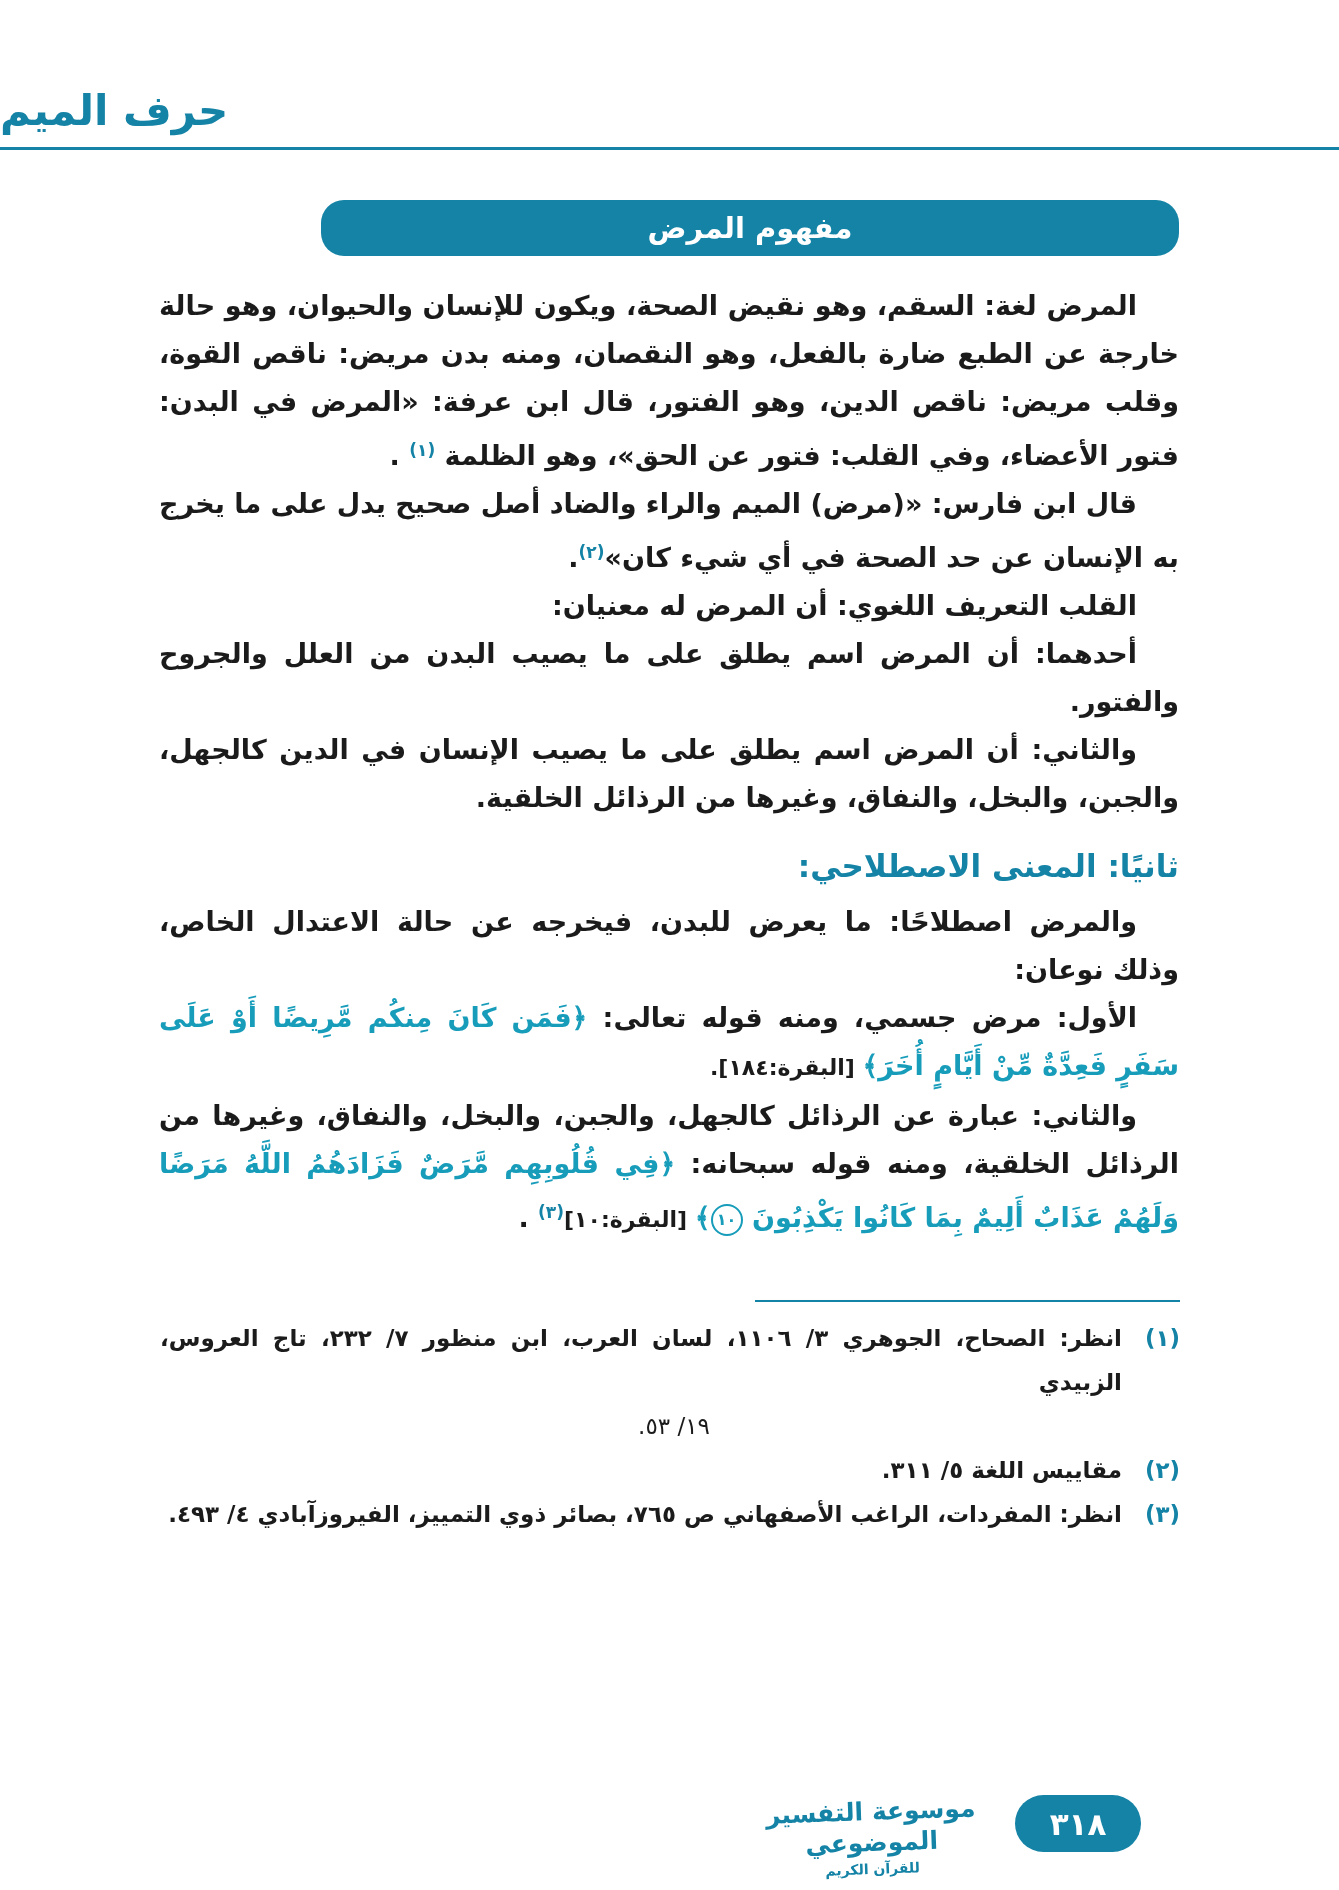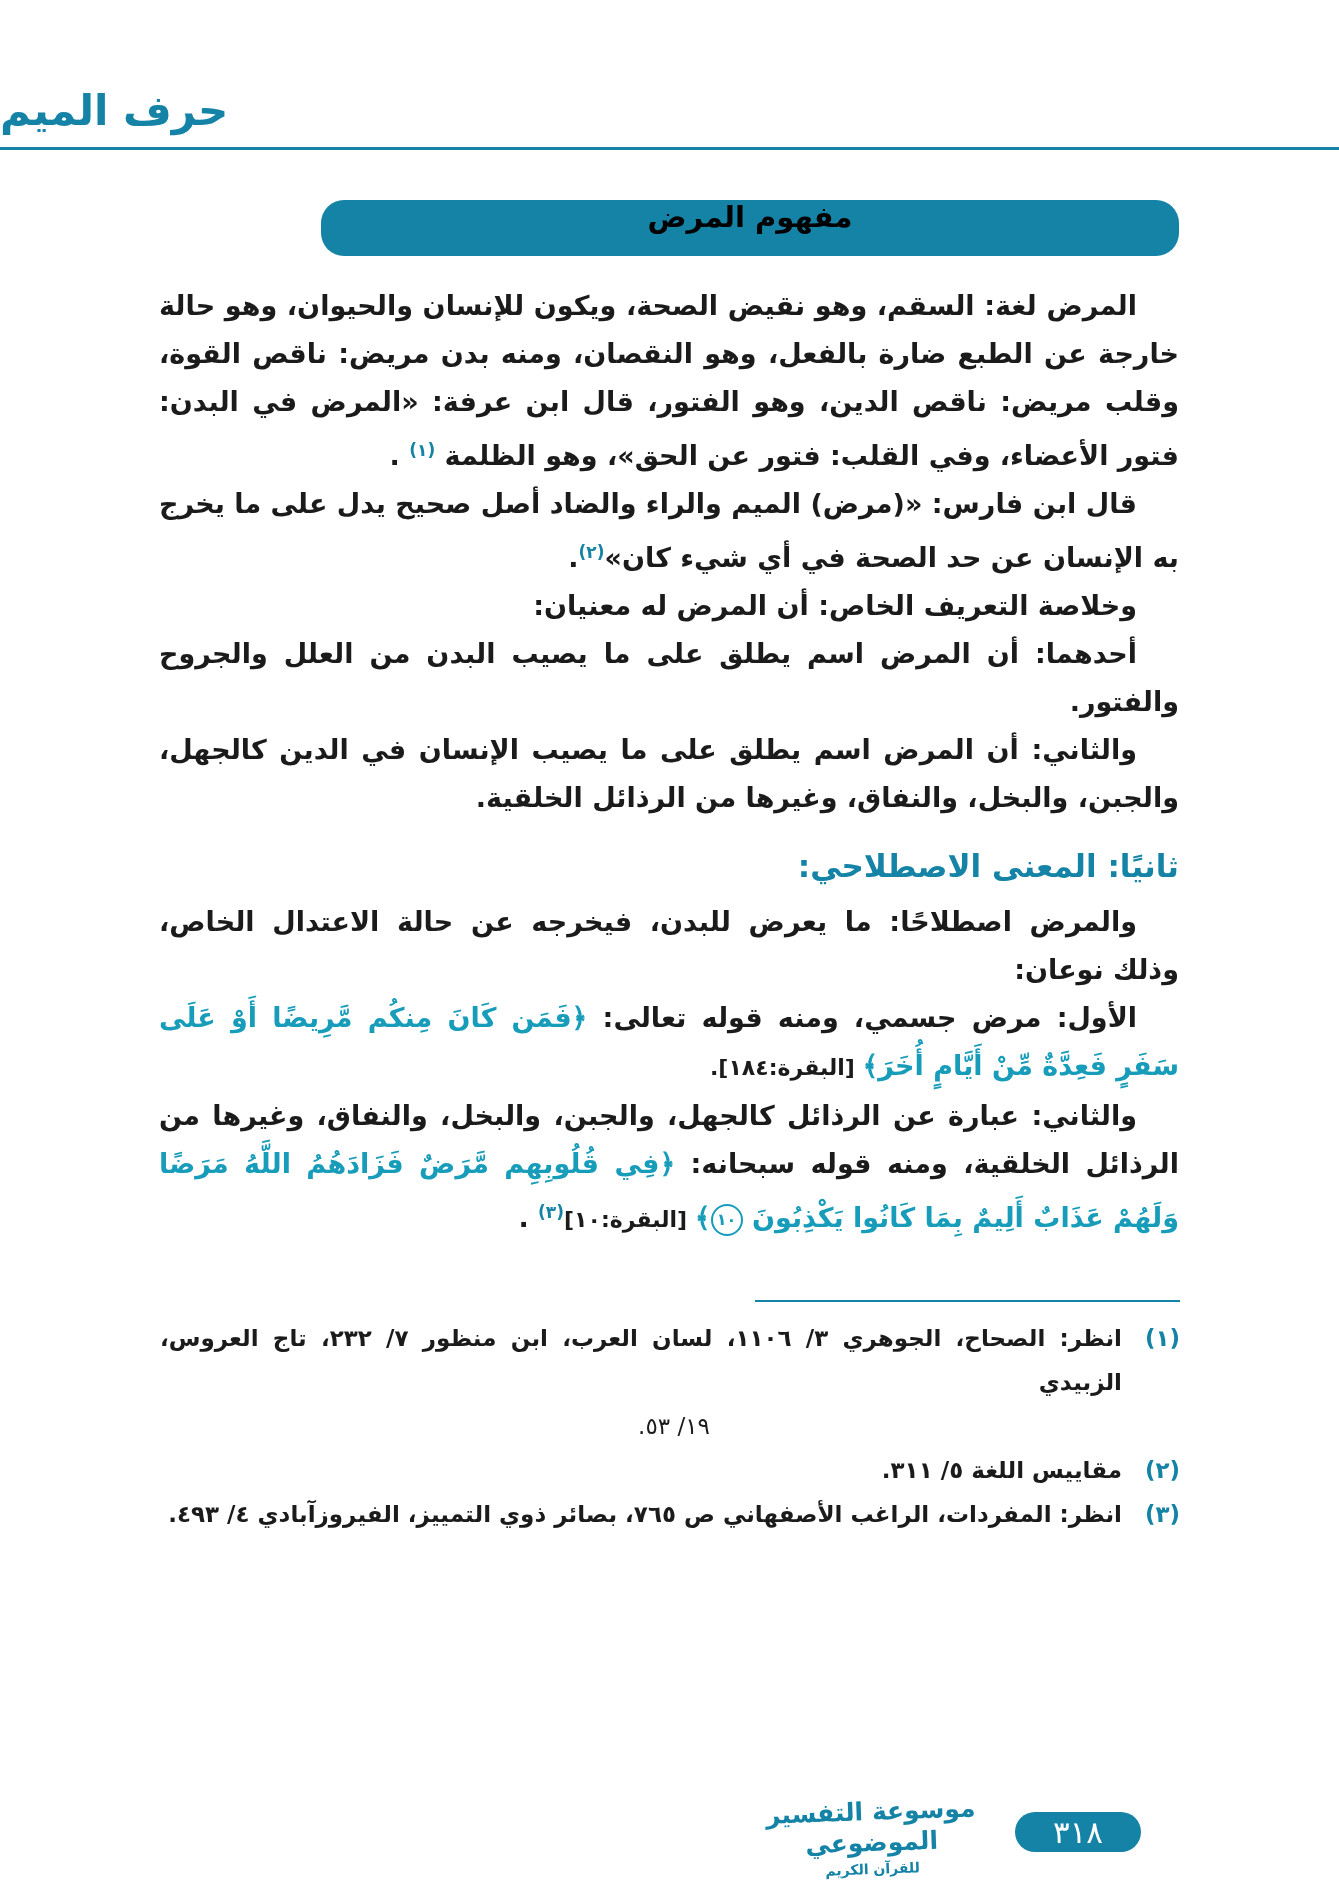--- a/index.html
+++ b/index.html
@@ -25,22 +25,22 @@
     font-size:42px;font-weight:bold;
     letter-spacing:-1px;
   }
   .header-rule{height:3px;background:var(--accent);width:100%;margin-top:6px;}
 
   
   .title-bar{
     margin:50px 160px 0 321px;
     height:56px;
     background:var(--accent);
-    color:#000000;
-    display:flex;align-items:flex-start;justify-content:center;
+    color:#ffffff;
+    display:flex;align-items:center;justify-content:center;
     font-size:29px;font-weight:bold;border-radius:23px;
   }
 
   
   .content{
     margin:26px 160px 0 159px;
     color:var(--ink);
   }
   .section-heading{
     color:var(--accent);
@@ -100,45 +100,45 @@
   
   .emblem{
     position:absolute;bottom:14px;right:360px;width:215px;
     text-align:center;color:var(--accent);
     transform:rotate(-2deg);
   }
   .emblem-l1{font-size:25px;font-weight:bold;line-height:1.25;}
   .emblem-l2{font-size:14px;font-weight:bold;margin-top:2px;}
   .page-number{
     position:absolute;bottom:38px;right:198px;
-    width:126px;height:40px;
+    width:126px;height:57px;
     background:var(--accent);
     border-radius:29px;
-    color:#fff;font-size:31px;font-weight:normal;
+    color:#fff;font-size:31px;font-weight:bold;
     display:flex;align-items:center;justify-content:center;
   }
 </style>
 </head>
 <body>
 
 <div class="page">
 
   <header class="page-header">
     <div class="chapter">حرف الميم</div>
   </header>
   <div class="header-rule"></div>
 
   <div class="title-bar">
     <span>مفهوم المرض</span>
   </div>
 
   <main class="content" id="content-blocks">
       <p class="para"><span class="seg-text">المرض لغة: السقم، وهو نقيض الصحة، ويكون للإنسان والحيوان، وهو حالة خارجة عن الطبع ضارة بالفعل، وهو النقصان، ومنه بدن مريض: ناقص القوة، وقلب مريض: ناقص الدين، وهو الفتور، قال ابن عرفة: «المرض في البدن: فتور الأعضاء، وفي القلب: فتور عن الحق»، وهو الظلمة </span><span class="seg-fnref">(١)</span><span class="seg-text"> .</span></p>
       <p class="para"><span class="seg-text">قال ابن فارس: «(مرض) الميم والراء والضاد أصل صحيح يدل على ما يخرج به الإنسان عن حد الصحة في أي شيء كان»</span><span class="seg-fnref">(٢)</span><span class="seg-text">.</span></p>
-      <p class="para"><span class="seg-text">وخلاصة التعريف الخاص: أن المرض له معنيان:</span></p>
+      <p class="para"><span class="seg-text">القلب التعريف اللغوي: أن المرض له معنيان:</span></p>
       <p class="para"><span class="seg-bold">أحدهما:</span><span class="seg-text"> أن المرض اسم يطلق على ما يصيب البدن من العلل والجروح والفتور.</span></p>
       <p class="para"><span class="seg-bold">والثاني:</span><span class="seg-text"> أن المرض اسم يطلق على ما يصيب الإنسان في الدين كالجهل، والجبن، والبخل، والنفاق، وغيرها من الرذائل الخلقية.</span></p>
       <h2 class="section-heading"><span class="seg-text">ثانيًا: المعنى الاصطلاحي:</span></h2>
       <p class="para"><span class="seg-text">والمرض اصطلاحًا: ما يعرض للبدن، فيخرجه عن حالة الاعتدال الخاص، وذلك نوعان:</span></p>
       <p class="para"><span class="seg-bold">الأول:</span><span class="seg-text"> مرض جسمي، ومنه قوله تعالى: </span><span class="seg-quran">﴿فَمَن كَانَ مِنكُم مَّرِيضًا أَوْ عَلَى سَفَرٍ فَعِدَّةٌ مِّنْ أَيَّامٍ أُخَرَ﴾</span><span class="seg-ref"> [البقرة:١٨٤].</span></p>
       <p class="para"><span class="seg-bold">والثاني:</span><span class="seg-text"> عبارة عن الرذائل كالجهل، والجبن، والبخل، والنفاق، وغيرها من الرذائل الخلقية، ومنه قوله سبحانه: </span><span class="seg-quran">﴿فِي قُلُوبِهِم مَّرَضٌ فَزَادَهُمُ اللَّهُ مَرَضًا وَلَهُمْ عَذَابٌ أَلِيمٌ بِمَا كَانُوا يَكْذِبُونَ </span><span class="seg-ayah">١٠</span><span class="seg-quran">﴾</span><span class="seg-ref"> [البقرة:١٠]</span><span class="seg-fnref">(٣)</span><span class="seg-text"> .</span></p>
     </main>
 
   <section class="footnotes">
     <div class="fn-rule"></div>

